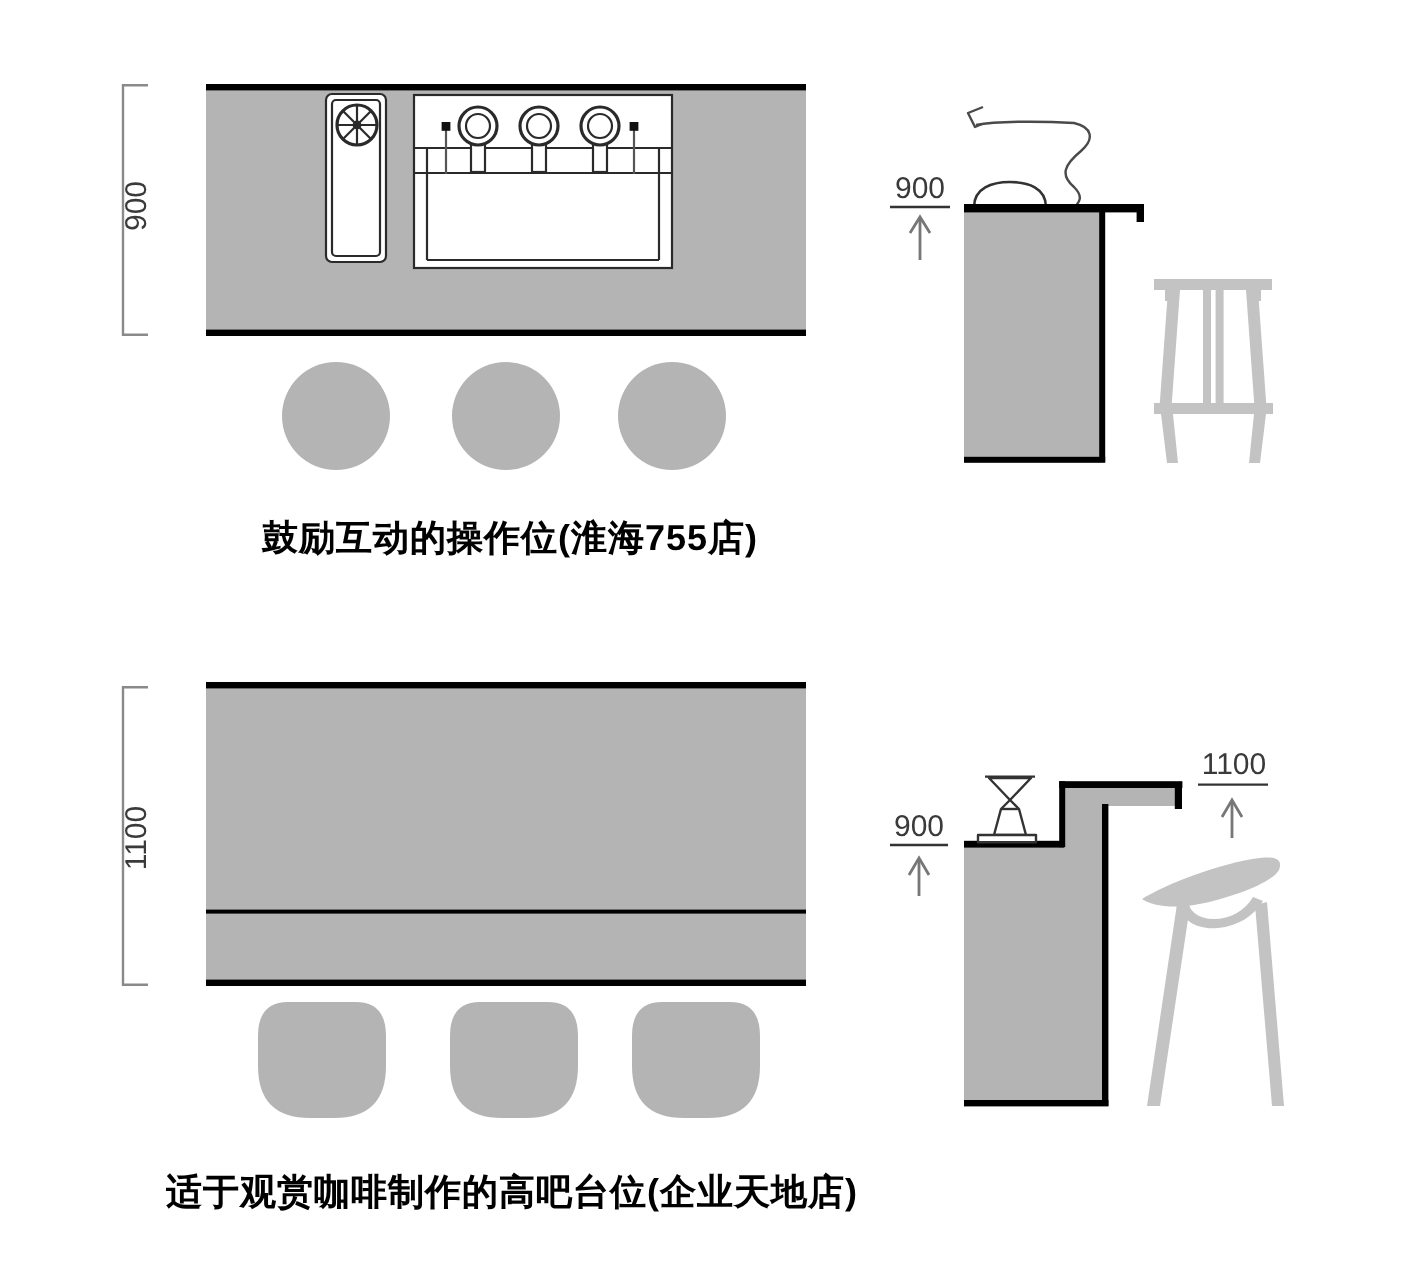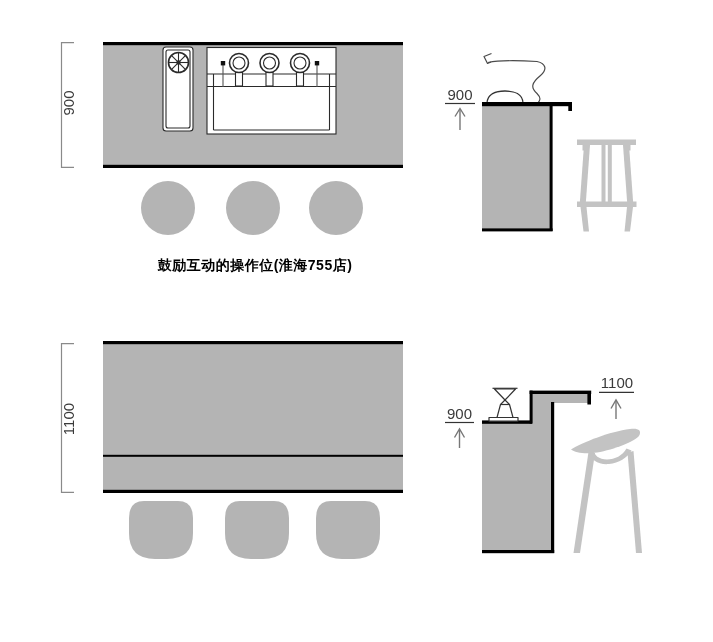--- a/index.html
+++ b/index.html
@@ -2,21 +2,21 @@
 <html><head>
 <meta charset="utf-8">
 <style>
   html,body{margin:0;padding:0;background:#ffffff;}
   .canvas{
     position:relative;width:713px;height:642px;background:#ffffff;overflow:hidden;
     font-family:"Liberation Sans","DejaVu Sans",sans-serif;
   }
   .layer{position:absolute;left:0;top:0;}
   .caption{
-    position:absolute;font-weight:bold;font-size:14px;color:#000;
+    position:absolute;font-weight:bold;font-size:18px;color:#000;
     text-align:center;letter-spacing:.5px;white-space:nowrap;
   }
   .dim-label{
     position:absolute;font-size:15px;color:#3a3a3a;text-align:center;
     line-height:16px;white-space:nowrap;
   }
   .dim-label.rot{transform:rotate(-90deg);transform-origin:center center;}
 </style>
 </head>
 <body>
@@ -170,14 +170,15 @@
   <span class="dim-label" style="left:444px;top:87px;width:32px;">900</span>
 
   <span class="dim-label rot" style="left:48px;top:411px;width:42px;">1100</span>
 
   <span class="dim-label" style="left:443px;top:406px;width:33px;">900</span>
 
   <span class="dim-label" style="left:597px;top:375px;width:40px;">1100</span>
 
   <div class="caption" style="left:95px;top:257px;width:320px;">鼓励互动的操作位(淮海755店)</div>
 
+  <div class="caption" style="left:83px;top:584px;width:338px;">适于观赏咖啡制作的高吧台位(企业天地店)</div>
 
 </div>
 
 </body></html>

